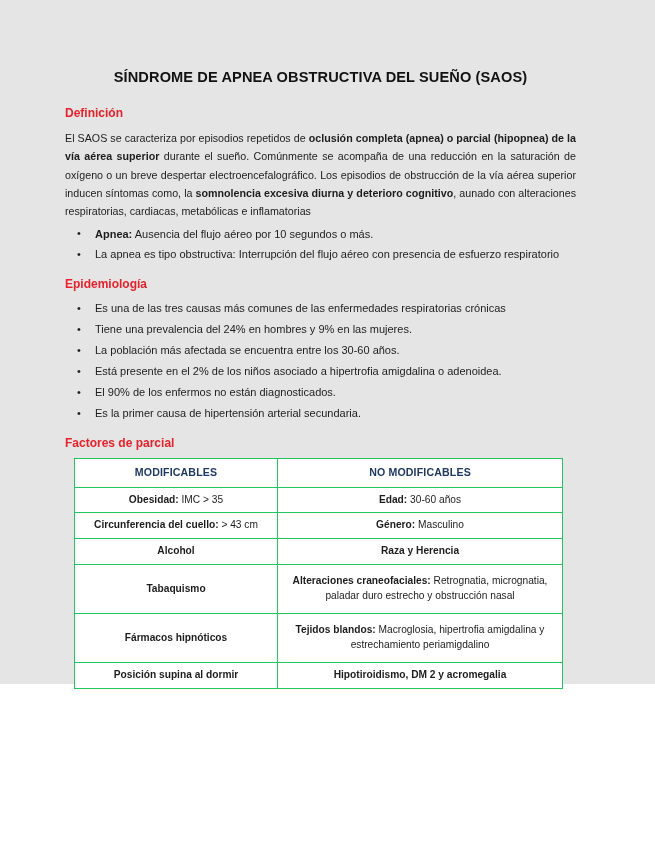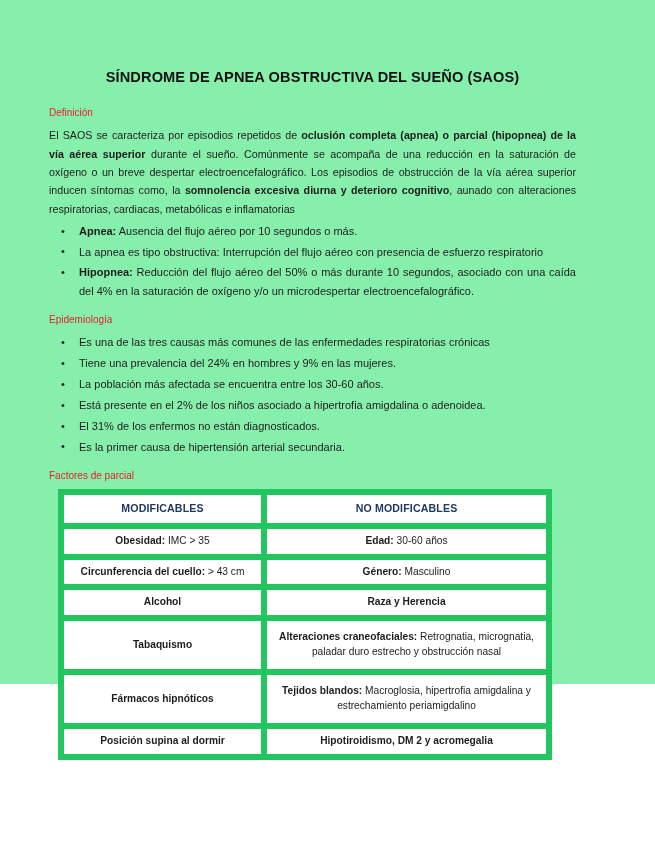--- a/index.html
+++ b/index.html
@@ -12,35 +12,35 @@
     height: 848px;
     font-family: "Liberation Sans", sans-serif;
     color: #1a1a1a;
     -webkit-font-smoothing: antialiased;
   }
   .page {
     position: relative;
     width: 655px;
     height: 684px;
     box-sizing: border-box;
-    padding: 68px 79px 0 49px;
-    background: #86efac;
+    padding: 68px 79px 0 65px;
+    background: #e5e5e5;
   }
   .doc-title {
     font-size: 14.6px;
     font-weight: bold;
     text-align: center;
     letter-spacing: 0.1px;
     margin: 0 0 20px 0;
     color: #121212;
     line-height: 1.25;
   }
   .section-heading {
-    font-size: 10px;
-    font-weight: normal;
+    font-size: 12px;
+    font-weight: bold;
     color: #E8212B;
     margin: 0 0 7px 0;
     line-height: 1.3;
   }
   .section-heading.tight-top { margin-top: 13px; }
   .body-par {
     font-size: 10.7px;
     line-height: 1.72;
     text-align: justify;
     margin: 0 0 4px 0;
@@ -76,21 +76,21 @@
   li b { font-weight: bold; }
 
   .risk-table {
     width: 488px;
     margin: 6px 0 0 9px;
     border-collapse: collapse;
     table-layout: fixed;
   }
   .risk-table th,
   .risk-table td {
-    border: 6px solid #22c55e;
+    border: 1px solid #22c55e;
     text-align: center;
     vertical-align: middle;
     padding: 5px 6px;
     font-size: 10.2px;
     line-height: 1.45;
     color: #1d1d1d;
     background: #ffffff;
   }
   .risk-table th {
     font-weight: bold;
@@ -111,31 +111,30 @@
 
   <h1 class="doc-title">SÍNDROME DE APNEA OBSTRUCTIVA DEL SUEÑO (SAOS)</h1>
 
   <h2 class="section-heading">Definición</h2>
 
   <p class="body-par"><span>El SAOS se caracteriza por episodios repetidos de </span><b>oclusión completa (apnea) o parcial (hipopnea) de la vía aérea superior</b><span> durante el sueño. Comúnmente se acompaña de una reducción en la saturación de oxígeno o un breve despertar electroencefalográfico. Los episodios de obstrucción de la vía aérea superior inducen síntomas como, la </span><b>somnolencia excesiva diurna y deterioro cognitivo</b><span>, aunado con alteraciones respiratorias, cardiacas, metabólicas e inflamatorias</span></p>
 
   <ul class="bullets def-list justify">
     <li><b>Apnea:</b><span> Ausencia del flujo aéreo por 10 segundos o más.</span></li>
     <li><b></b><span>La apnea es tipo obstructiva: Interrupción del flujo aéreo con presencia de esfuerzo respiratorio</span></li>
-    <li><b>Hipopnea:</b><span> Reducción del flujo aéreo del 50% o más durante 10 segundos, asociado con una caída del 4% en la saturación de oxígeno y/o un microdespertar electroencefalográfico.</span></li>
   </ul>
 
   <h2 class="section-heading tight-top">Epidemiología</h2>
 
   <ul class="bullets epi-list">
     <li>Es una de las tres causas más comunes de las enfermedades respiratorias crónicas</li>
     <li>Tiene una prevalencia del 24% en hombres y 9% en las mujeres.</li>
     <li>La población más afectada se encuentra entre los 30-60 años.</li>
     <li>Está presente en el 2% de los niños asociado a hipertrofia amigdalina o adenoidea.</li>
-    <li>El 31% de los enfermos no están diagnosticados.</li>
+    <li>El 90% de los enfermos no están diagnosticados.</li>
     <li>Es la primer causa de hipertensión arterial secundaria.</li>
   </ul>
 
   <h2 class="section-heading tight-top">Factores de parcial</h2>
 
   <table class="risk-table">
     <colgroup>
         <col class="c1">
         <col class="c2">
       </colgroup>

